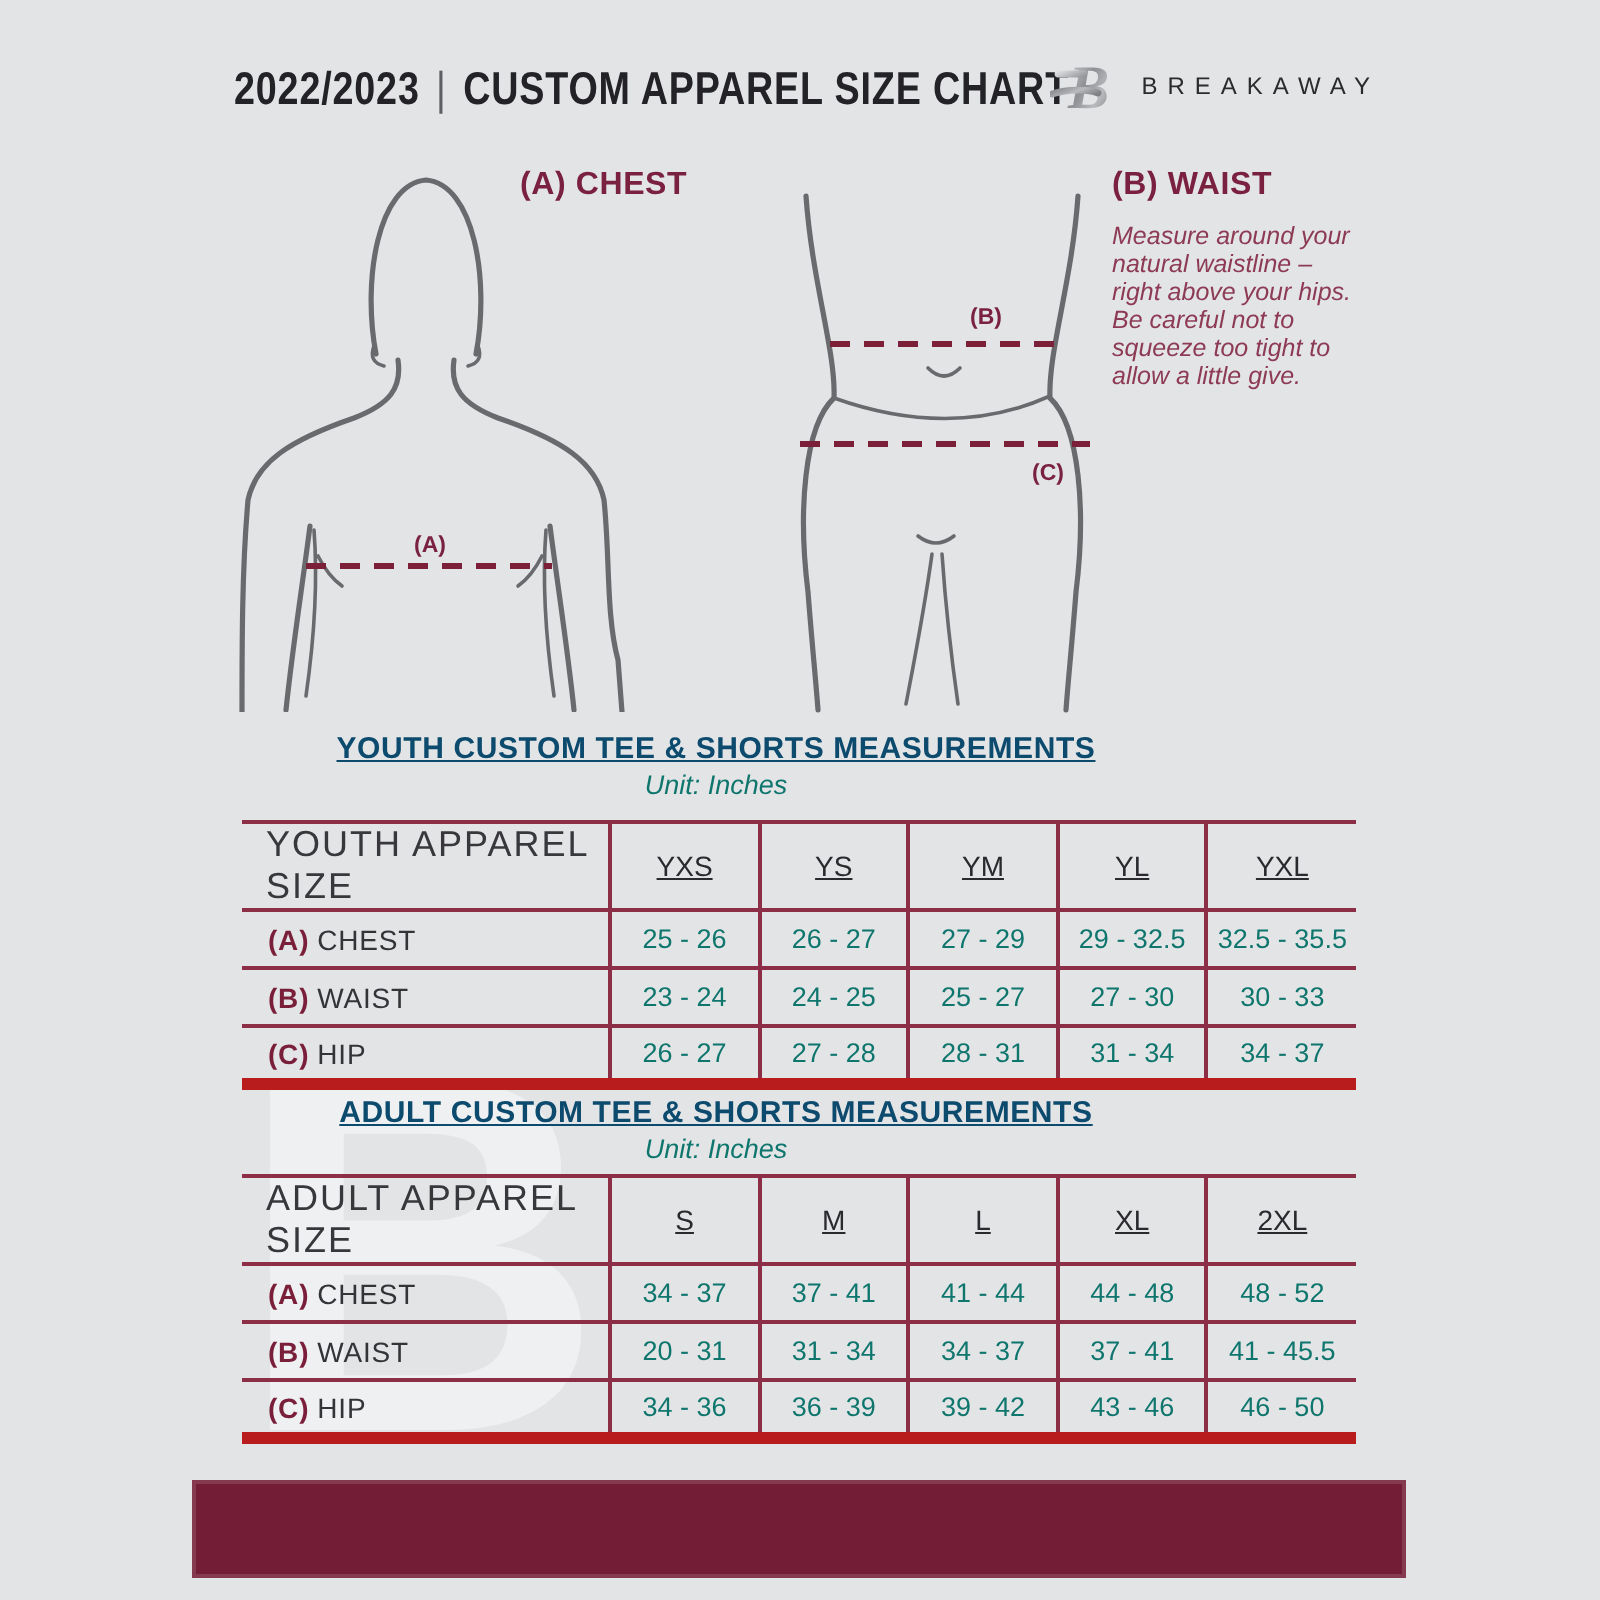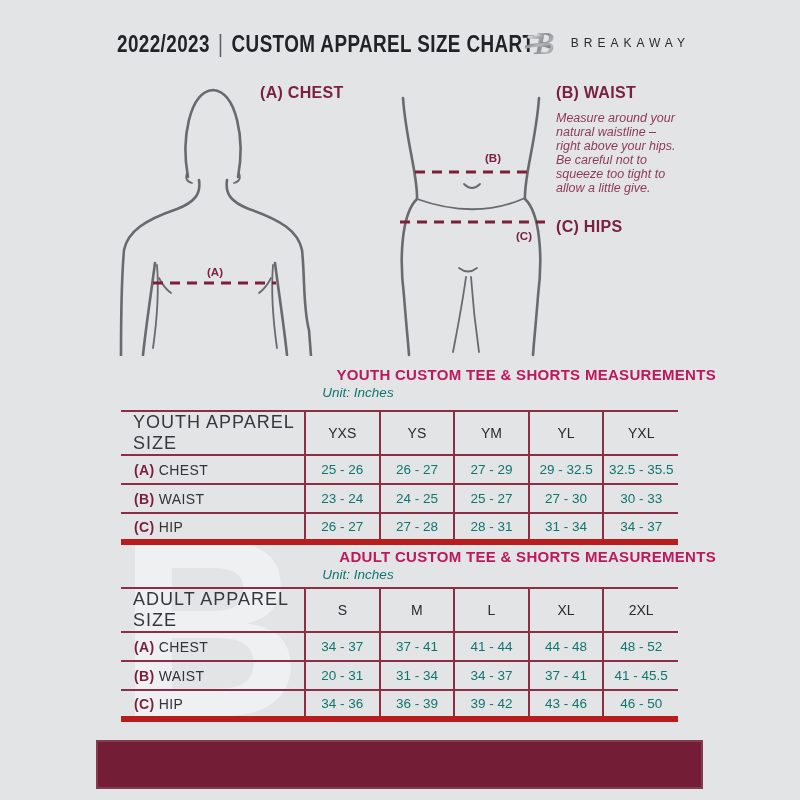--- a/index.html
+++ b/index.html
@@ -32,36 +32,36 @@
   .instr-c { left:556px; top:218px; width:165px; }
   
   .figure { position:absolute; z-index:1; }
   .figure path, .figure line { fill:none; }
   .outline { stroke:#696a6d; stroke-width:2.6; stroke-linecap:round; }
   .thin    { stroke:#696a6d; stroke-width:1.8; stroke-linecap:round; }
   .dash    { stroke:#7c1f39; stroke-width:3; stroke-dasharray:10 7; }
   .fig-label { font-size:11.5px; font-weight:700; fill:#7a2140; font-family:"Liberation Sans",sans-serif; }
   
   .sec-title {
-    position:absolute; left:0; width:716px; text-align:right; z-index:1;
-    font-size:15px; font-weight:700; letter-spacing:.3px; color:#be185d;
+    position:absolute; left:0; width:716px; text-align:center; z-index:1;
+    font-size:15px; font-weight:700; letter-spacing:.3px; color:#0c4a6e;text-decoration:underline;
   }
   .sec-unit {
     position:absolute; left:0; width:716px; text-align:center; z-index:1;
     font-size:13.5px; font-style:italic; color:#0f766e;
   }
   
   table.size { position:absolute; left:121px; width:557px; border-collapse:collapse; table-layout:fixed; z-index:1; }
   table.size tr { height:29px; }
   table.size tr.head { height:32px; }
   table.size th, table.size td { border-top:2px solid #8d2e47; font-weight:400; }
   table.size tr:last-child th, table.size tr:last-child td { border-bottom:6px solid #b91c1c; }
   table.size td + td, table.size th + th { border-left:2px solid #8d2e47; }
   th.corner { text-align:left; padding-left:12px; font-size:18px; letter-spacing:1px; color:#38383c; }
-  th.size-col { font-size:14px; font-weight:700; text-align:center; color:#2a2a2e; }
+  th.size-col { font-size:14px; font-weight:700; text-align:center; color:#2a2a2e;text-decoration:underline; }
   td.rowlabel { padding-left:13px; font-size:14px; color:#333338; letter-spacing:.4px; }
   td.rowlabel b { color:#7a1f3a; font-weight:700; margin-right:4px; }
   td.val { text-align:center; font-size:13.5px; color:#0f766e; }
   
   .watermark {
     position:absolute; left:118px; top:500px; z-index:0;
     font-size:255px; font-weight:700; line-height:1; color:#fafbfc; opacity:.55;
   }
   .footer-bar {
     position:absolute; left:96px; top:740px; width:607px; height:49px; z-index:2;
@@ -130,21 +130,20 @@
   <div class="instr instr-b">
     <h3>(B) WAIST</h3>
     <p>Measure around your
 natural waistline –
 right above your hips.
 Be careful not to
 squeeze too tight to
 allow a little give.</p>
   </div>
   <div class="instr instr-c">
-    <h3>(C) HIPS</h3>
   </div>
 
   <div class="sec-title" style="top:366px;">YOUTH CUSTOM TEE &amp; SHORTS MEASUREMENTS</div>
   <div class="sec-unit" style="top:385px;">Unit: Inches</div>
   <table class="size" style="top:410px;">
     <colgroup>
         <col style="width:184px">
         <col style="width:74.6px">
         <col style="width:74.6px">
         <col style="width:74.6px">

